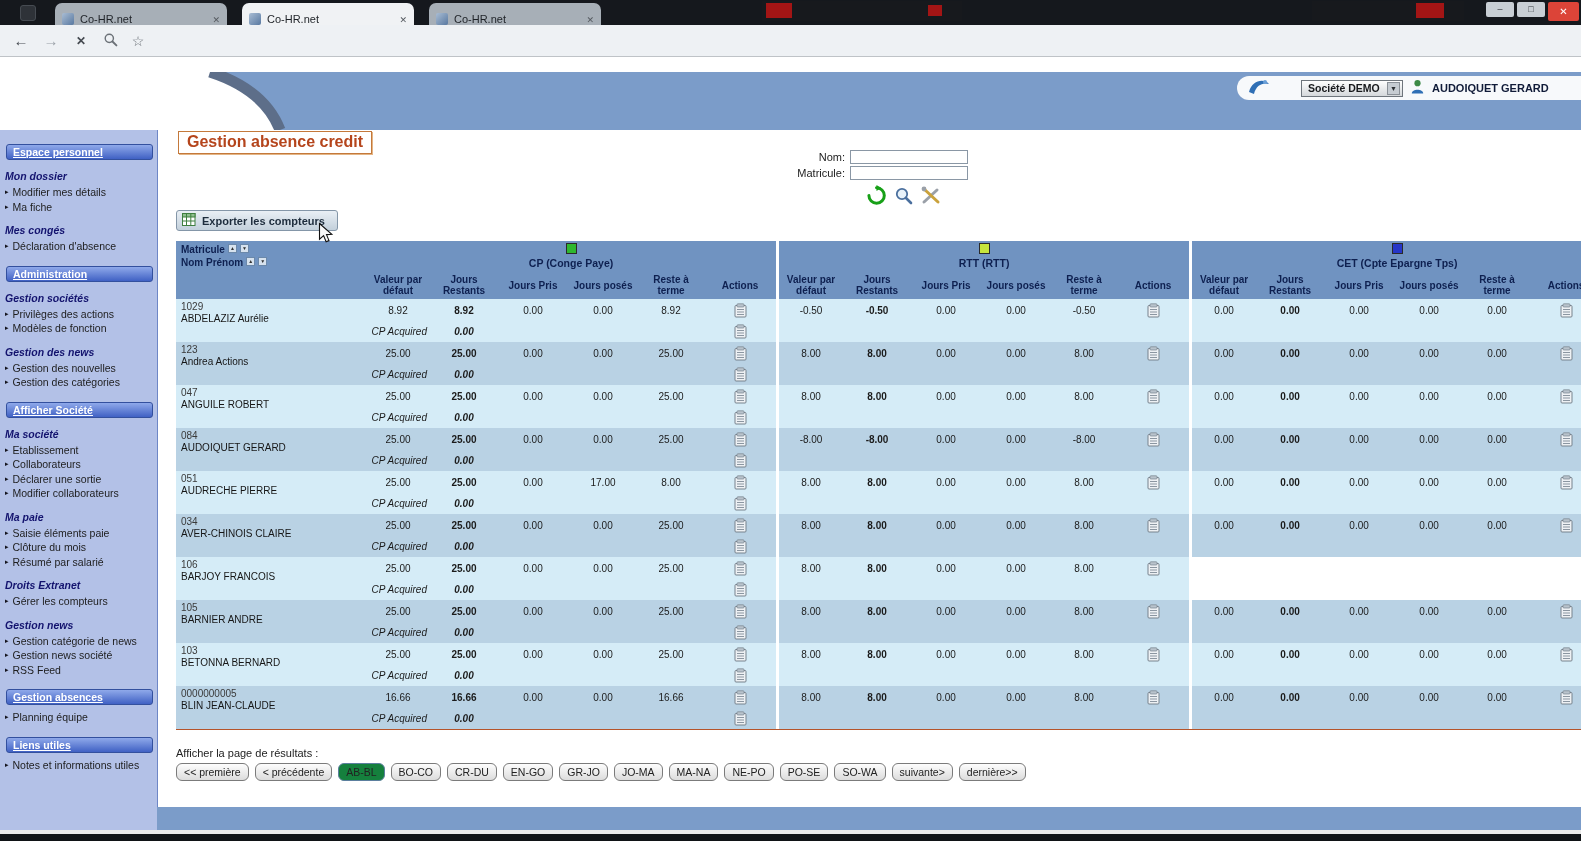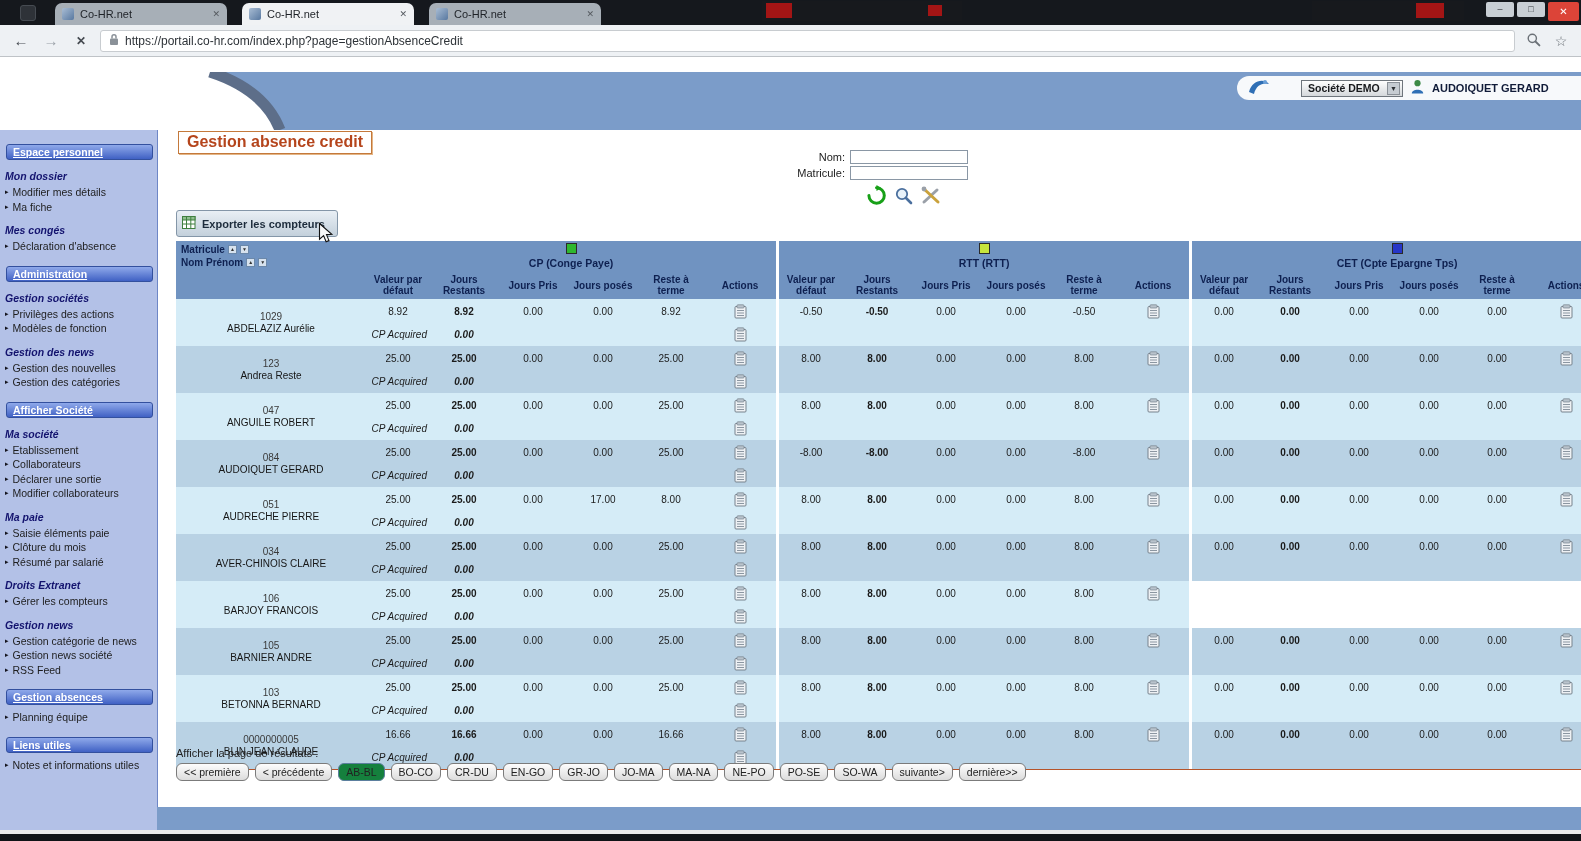--- a/index.html
+++ b/index.html
@@ -3,21 +3,21 @@
 <meta charset="utf-8">
 <style>
 *{box-sizing:border-box;margin:0;padding:0}
 html,body{width:1581px;height:841px;overflow:hidden;font-family:"Liberation Sans",sans-serif}
 body{position:relative;background:#fff}
 
 
 .titlebar{position:absolute;left:0;top:0;width:100%;height:25px;background:#15181d}
 .app-icon{position:absolute;left:20px;top:5px;width:16px;height:16px;background:#2e3238;border:1px solid #464b52;border-radius:3px}
 .tabstrip{position:absolute;left:55px;top:3px;display:flex;gap:15px;height:22px}
-.tab{width:172px;height:22px;background:#a7afb7;border-radius:7px 7px 0 0;display:flex;align-items:center;padding:0 7px;gap:6px}
+.tab{width:172px;height:22px;background:#a7afb7;border-radius:7px 7px 0 0;display:flex;align-items:flex-end;padding:0 7px;gap:6px}
 .tab.active{background:#f0f2f4}
 .favicon{width:12px;height:12px;border-radius:2px;background:linear-gradient(135deg,#a9bdd4,#5878a0);flex:none}
 .tab-title{font-size:11px;color:#1e2227;white-space:nowrap;overflow:hidden;flex:1}
 .tab-close{font-size:9px;color:#555a60;flex:none}
 .artifact{position:absolute;top:1px;height:20px;background:#17191d}
 .artifact .red{position:absolute;background:#a31515;top:2px;height:15px}
 .win-controls{position:absolute;right:2px;top:2px;display:flex;gap:3px;align-items:flex-start}
 .win-btn{width:28px;height:15px;background:#c9cfd5;color:#30343a;font-size:9px;line-height:15px;text-align:center;border-radius:2px}
 .win-btn.close{width:31px;height:19px;background:#dc4438;color:#fff;font-size:10px;line-height:19px}
 .navbar{position:absolute;left:0;top:25px;width:100%;height:32px;background:#eef1f4;border-bottom:1px solid #bfc3c7;display:flex;align-items:center;padding:0 10px;gap:8px}
@@ -47,43 +47,43 @@
 
 
 .content{position:absolute;left:157px;top:58px;width:1424px;height:677px;background:#fff;border-left:1px solid #6d86c6}
 .page-title-box{position:absolute;left:20px;top:1px;border:1px solid #c4793b;box-shadow:1px 1px 0 #e4b585;padding:1px 8px 2px;background:#fff}
 .page-title-box span{font-size:16px;font-weight:bold;color:#b5451c;}
 .filter{position:absolute;left:630px;top:20px}
 .frow{display:flex;align-items:center;margin-bottom:2px}
 .frow label{width:62px;text-align:right;font-size:11px;color:#222;padding-right:5px}
 .frow input{width:118px;height:14px;border:1px solid #8a97a5;font-size:11px;padding:0 2px}
 .ficons{margin:5px 0 0 78px;display:flex;gap:7px;align-items:center}
-.export{position:absolute;left:18px;top:80px;height:27px;display:flex;align-items:center;gap:6px;padding:0 12px 0 5px;background:linear-gradient(#e9eff5,#c3d0db);border:1px solid #8496a8;border-radius:3px;font-size:11px;font-weight:bold;color:#1d2c3c;font-family:inherit}
+.export{position:absolute;left:18px;top:80px;height:21px;display:flex;align-items:center;gap:6px;padding:0 12px 0 5px;background:linear-gradient(#e9eff5,#c3d0db);border:1px solid #8496a8;border-radius:3px;font-size:11px;font-weight:bold;color:#1d2c3c;font-family:inherit}
 .cursor{position:absolute;left:160px;top:92px;z-index:5}
 
 
 .table-wrap{position:absolute;left:18px;top:111px;width:1405px;overflow:hidden;border-bottom:1px solid #b5542a}
 table{border-collapse:collapse;table-layout:fixed;width:1426px}
 th,td{padding:0;font-size:10px}
 thead th{background:#7093c1;color:#0e2050;font-weight:bold;vertical-align:middle}
 .name-head{text-align:left;vertical-align:top;padding:3px 5px}
-.nh-line{display:flex;align-items:center;gap:3px;font-size:10px;margin-bottom:2px}
+.nh-line{display:flex;align-items:flex-start;gap:3px;font-size:10px;margin-bottom:2px}
 .sort{width:9px;height:9px;background:#d7e2ee;border:1px solid #6b88aa;font-size:5px;line-height:7px;text-align:center;color:#333;flex:none}
 .group-head{text-align:center;height:30px}
 .swatch{display:inline-block;width:11px;height:11px;border:1px solid #2a2a2a;margin-bottom:1px}
 .group-label{font-size:10.5px;font-weight:bold}
 .col-head{text-align:center;height:28px;line-height:11px;padding:2px 1px}
 tbody td{text-align:center;color:#1b1b1b;height:22px}
 tr.sub td{height:21px}
 tr.r0 td{background:#d5ecf7}
 tr.r1 td{background:#b9d2e4}
 th.vgap,td.vgap{background:#fff !important}
 td.void{background:#fff !important}
 td.b{font-weight:bold}
-.name-cell{text-align:center;vertical-align:top;padding:12px 5px}
+.name-cell{text-align:left;vertical-align:top;padding:2px 5px}
 .mat{font-size:10px;color:#3a3a3a}
 .nm{font-size:10px;color:#161616;margin-top:1px}
 .acq-label{font-style:italic;text-align:right;padding-right:3px}
 .acq-val{font-style:italic}
 .aicon svg{vertical-align:middle}
 
 
 .pg-label{position:absolute;left:18px;top:617px;font-size:11px;color:#222}
 .pg-row{position:absolute;left:18px;top:633px;display:flex;gap:6px}
 .pg-btn{padding:2px 7px;border:1px solid #7b7b7b;background:linear-gradient(#fdfdfd,#dcdcdc);font-size:10.5px;color:#222;border-radius:6px;white-space:nowrap}
@@ -126,27 +126,20 @@
     <span class="win-btn">–</span>
     <span class="win-btn">□</span>
     <span class="win-btn close">✕</span>
   </div>
 </div>
 
 <div class="navbar">
   <span class="nav-btn">←</span>
   <span class="nav-btn fwd">→</span>
   <span class="nav-btn stop">✕</span>
-  <div class="urlbar">
-    <span><svg width="10" height="13" viewBox="0 0 10 13">
-          <rect x="1" y="5.5" width="8" height="6.5" rx="1" fill="#8a9198"></rect>
-          <path d="M3 5.5 V3.8 a2 2 0 0 1 4 0 V5.5" fill="none" stroke="#8a9198" stroke-width="1.5"></path>
-        </svg></span>
-    <span class="url">https://portail.co-hr.com/index.php?page=gestionAbsenceCredit</span>
-  </div>
   <span class="nav-ico"><svg width="15" height="15" viewBox="0 0 19 19">
         <circle cx="8" cy="8" r="5.2" fill="none" stroke="#6b7177" stroke-width="1.8"></circle>
         <line x1="12" y1="12" x2="17" y2="17" stroke="#6b7177" stroke-width="2.4" stroke-linecap="round"></line>
       </svg></span>
   <span class="nav-ico">☆</span>
 </div>
 
 <div class="page">
   <div class="corner-white"></div>
   <svg class="swoosh" width="170" height="58" viewBox="0 0 170 58">
@@ -456,21 +449,21 @@
               <td class="val"></td>
               <td class="val"></td>
               <td class="val"></td>
               <td class="val"></td>
               <td class="val"></td>
               <td class="val"></td>
             </tr>
             <tr class="main r1">
               <td class="name-cell" rowspan="2">
                 <div class="mat">123</div>
-                <div class="nm">Andrea Reste</div>
+                <div class="nm">Andrea Actions</div>
               </td>
               <td class="val">25.00</td>
               <td class="val b">25.00</td>
               <td class="val">0.00</td>
               <td class="val">0.00</td>
               <td class="val">25.00</td>
               <td class="act"><span class="aicon"><svg width="13" height="15" viewBox="0 0 13 15">
                     <rect x="1" y="2.5" width="11" height="11.5" rx="1" fill="#eef1f4" stroke="#77828d"></rect>
                     <rect x="3" y="0.8" width="7" height="3.2" rx="0.8" fill="#b9c3cc" stroke="#77828d" stroke-width="0.7"></rect>
                     <line x1="3" y1="6.5" x2="10" y2="6.5" stroke="#8b96a1"></line>

